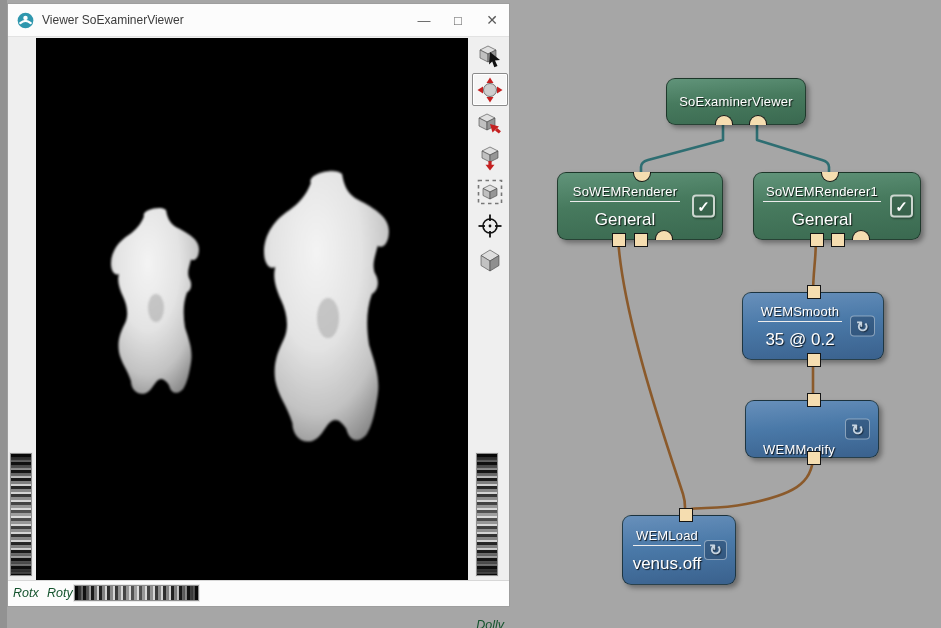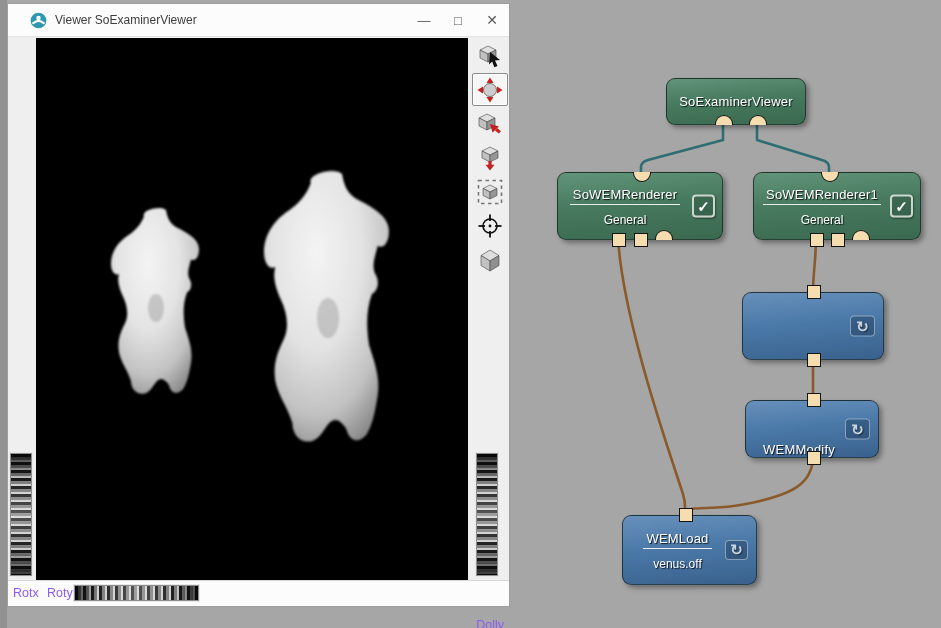--- a/index.html
+++ b/index.html
@@ -4,21 +4,21 @@
 <style>
   * { margin:0; padding:0; box-sizing:border-box; }
   html,body { width:941px; height:628px; overflow:hidden;
               font-family:"Liberation Sans", sans-serif; background:#a6a6a6; }
 
   
   .edge-strip { position:absolute; left:0; top:0; width:7px; height:628px; background:#929292; }
   .window { position:absolute; left:7px; top:3px; width:503px; height:604px;
             background:#efefef; border:1px solid #9e9e9e; }
   .titlebar { position:absolute; left:0; top:0; right:0; height:33px; background:#fcfcfc;
-              display:flex; align-items:center; padding-left:22px; border-bottom:1px solid #e2e2e2; }
+              display:flex; align-items:center; padding-left:9px; border-bottom:1px solid #e2e2e2; }
   .titlebar .logo { width:17px; height:17px; flex:0 0 auto; }
   .titlebar .title { font-size:12px; color:#3c3c3c; margin-left:8px; flex:1 1 auto;
                      white-space:nowrap; overflow:hidden; }
   .caption-btn { width:34px; height:33px; display:flex; align-items:center; justify-content:center;
                  color:#5a5a5a; font-size:13px; cursor:default; }
   .caption-btn.close { font-size:14px; }
 
   
   .viewport { position:absolute; left:28px; top:34px; width:432px; height:543px; background:#000; }
 
@@ -37,33 +37,33 @@
              box-shadow:0 0 0 1px #e8e8e8; }
   .wheel-h { position:absolute; width:125px; height:16px; border:1px solid #8f8f8f;
              background:
                linear-gradient(90deg, rgba(0,0,0,.75), rgba(0,0,0,0) 18%, rgba(255,255,255,.25) 50%, rgba(0,0,0,0) 82%, rgba(0,0,0,.75)),
                repeating-linear-gradient(90deg,#1d1d1d 0 3px,#7d7d7d 3px 6px,#cfcfcf 6px 8px);
              box-shadow:0 0 0 1px #e8e8e8; }
 
   
   .bottombar { position:absolute; left:0; right:0; bottom:0; height:26px; background:#fcfcfc;
                border-top:1px solid #d7d7d7; }
-  .axis-label { position:absolute; top:5px; font-size:12.5px; color:#8b5cf6; }
+  .axis-label { position:absolute; top:5px; font-size:12.5px; color:#14532d;font-style:italic; }
 
   
   .wires { position:absolute; left:0; top:0; width:941px; height:628px; z-index:1; }
   .node { position:absolute; z-index:2; border-radius:9px; border:1px solid rgba(10,25,18,.65);
           box-shadow:3px 3px 5px rgba(0,0,0,.35); display:flex; align-items:center;
           justify-content:center; }
   .node-green { background:linear-gradient(175deg,#61947a 0%,#477a5e 45%,#3a6950 100%); }
   .node-blue  { background:linear-gradient(175deg,#6890bb 0%,#4a79a8 45%,#3a618d 100%); }
   .node-text { text-align:center; color:#fff; text-shadow:1px 1px 1px rgba(0,0,0,.8); }
   .node-title { font-size:13px; letter-spacing:.2px; }
   .node-title.u { display:inline-block; border-bottom:1px solid #ececec; padding:0 3px 2px; }
-  .node-sub { font-size:12px; margin-top:8px; }
+  .node-sub { font-size:17px; margin-top:8px; }
   .with-side { padding-right:30px; }
 
   .node-checkbox { position:absolute; right:7px; top:50%; transform:translateY(-50%);
                    width:23px; height:23px; border:2px solid #ccd6cf; border-radius:4px;
                    background:rgba(0,0,0,.14); color:#fff; font-size:15px; font-weight:bold;
                    display:flex; align-items:center; justify-content:center;
                    box-shadow:1px 1px 2px rgba(0,0,0,.35); }
   .node-refresh { position:absolute; right:8px; top:50%; transform:translateY(-50%);
                   width:25px; height:21px; border:1px solid rgba(195,210,225,.6); border-radius:4px;
                   background:rgba(12,32,58,.30); color:#c6d4e1; font-size:15px; font-weight:bold;
@@ -247,39 +247,43 @@
   <div class="node-checkbox">
     <span>✓</span>
   </div>
   <div class="cn cn-dome-down" style="left:76px;"></div>
   <div class="cn cn-sq at-bottom" style="left:63px;"></div>
   <div class="cn cn-sq at-bottom" style="left:84px;"></div>
   <div class="cn cn-dome-up" style="left:107px;"></div>
 </div>
 
 <div class="node node-blue" style="left:742px; top:292px; width:142px; height:68px;">
+  <div class="node-text with-side" style="padding-right:26px;">
+    <div class="node-title u">WEMSmooth</div>
+    <div class="node-sub">35 @ 0.2</div>
+  </div>
   <div class="node-refresh">
     <span>↻</span>
   </div>
   <div class="cn cn-sq at-top" style="left:71px;"></div>
   <div class="cn cn-sq at-bottom" style="left:71px;"></div>
 </div>
 
 <div class="node node-blue" style="left:745px; top:400px; width:134px; height:58px;align-items:flex-end;">
   <div class="node-text" style="padding-right:26px;">
     <div class="node-title">WEMModify</div>
   </div>
   <div class="node-refresh">
     <span>↻</span>
   </div>
   <div class="cn cn-sq at-top" style="left:68px;"></div>
   <div class="cn cn-sq at-bottom" style="left:68px;"></div>
 </div>
 
-<div class="node node-blue" style="left:622px; top:515px; width:135px; height:70px;">
+<div class="node node-blue" style="left:622px; top:515px; width:114px; height:70px;">
   <div class="node-text" style="padding-right:24px;">
     <div class="node-title u">WEMLoad</div>
     <div class="node-sub">venus.off</div>
   </div>
   <div class="node-refresh" style="width:23px;height:20px;">
     <span>↻</span>
   </div>
   <div class="cn cn-sq at-top" style="left:63px;"></div>
 </div>
 

